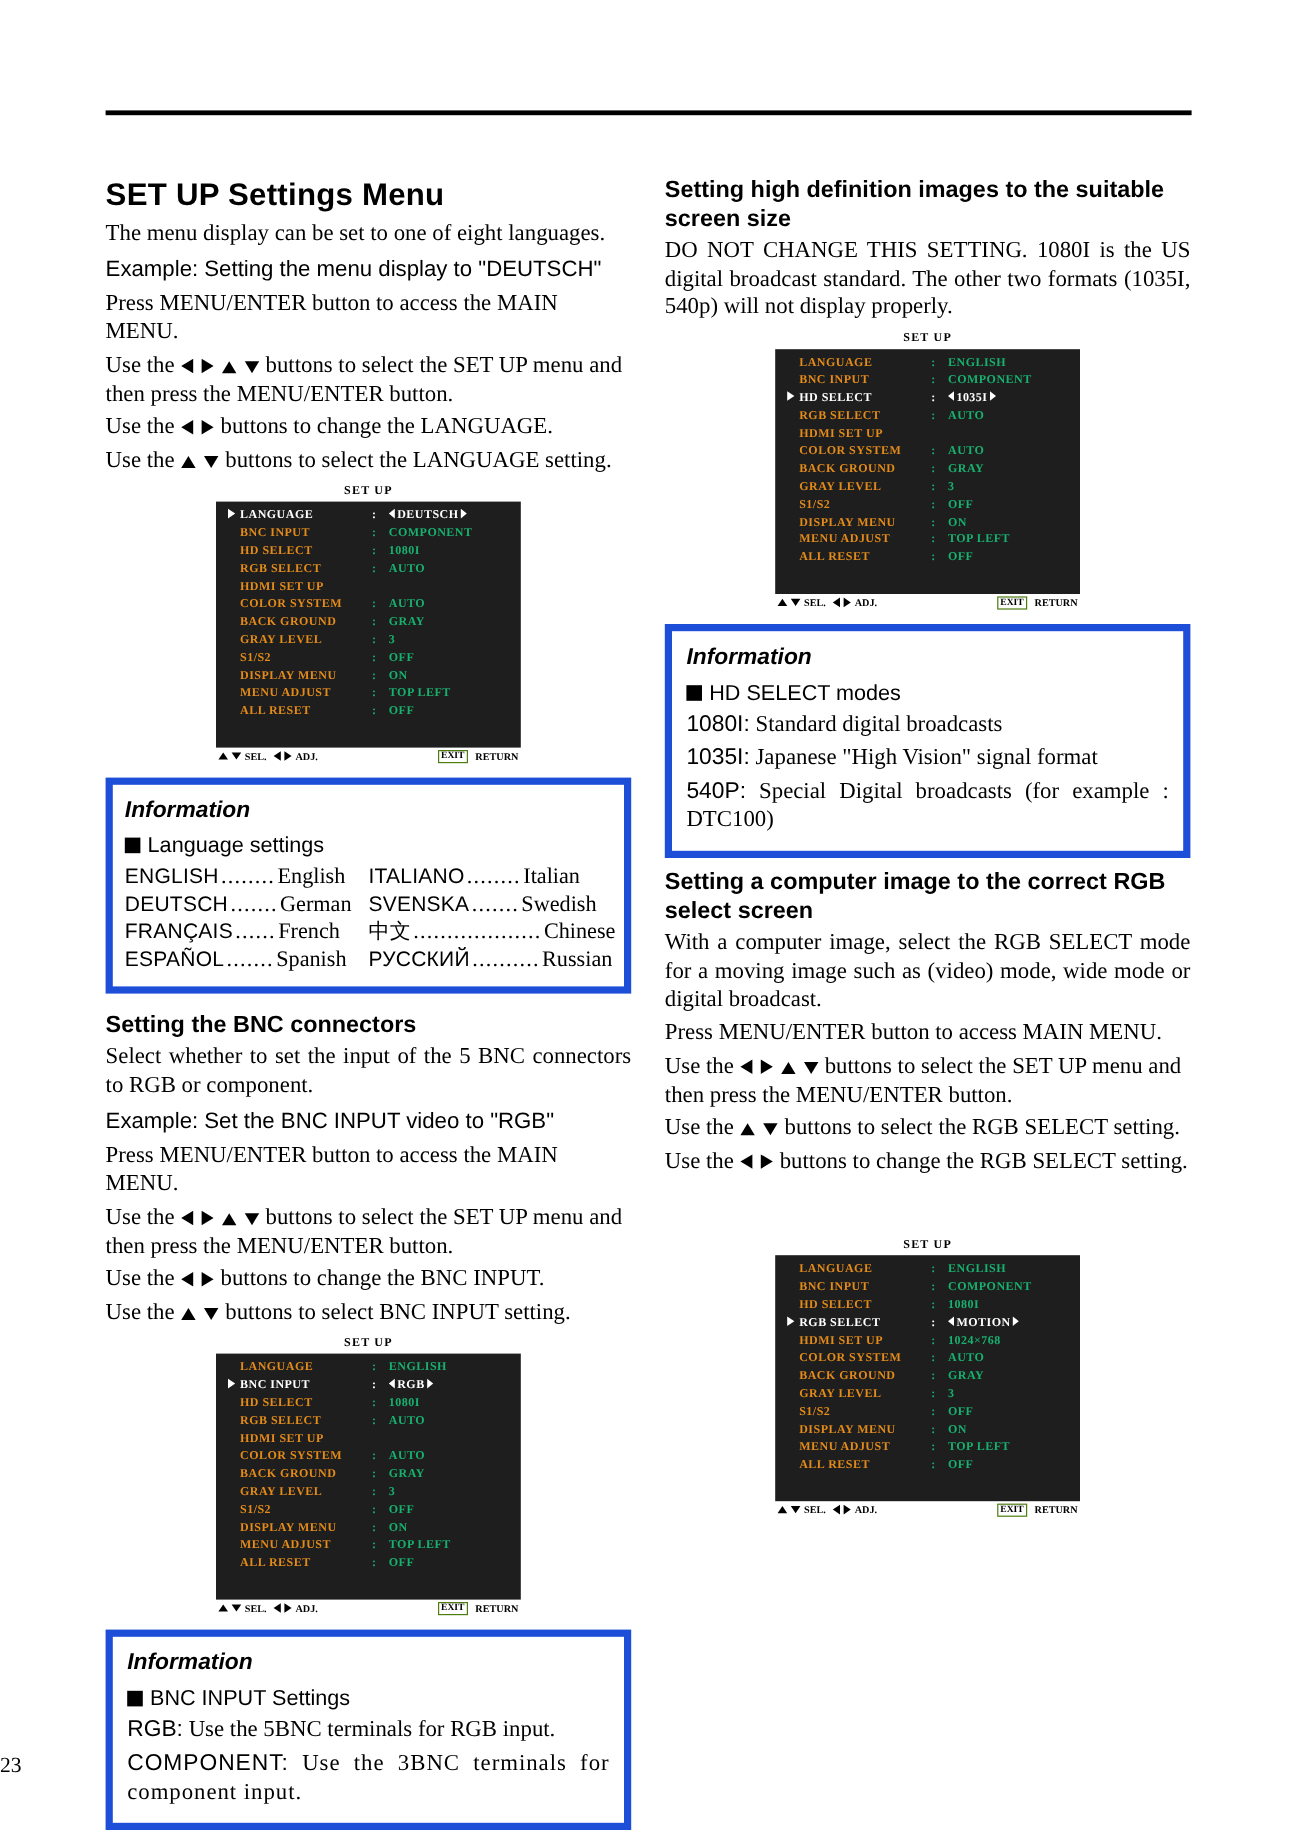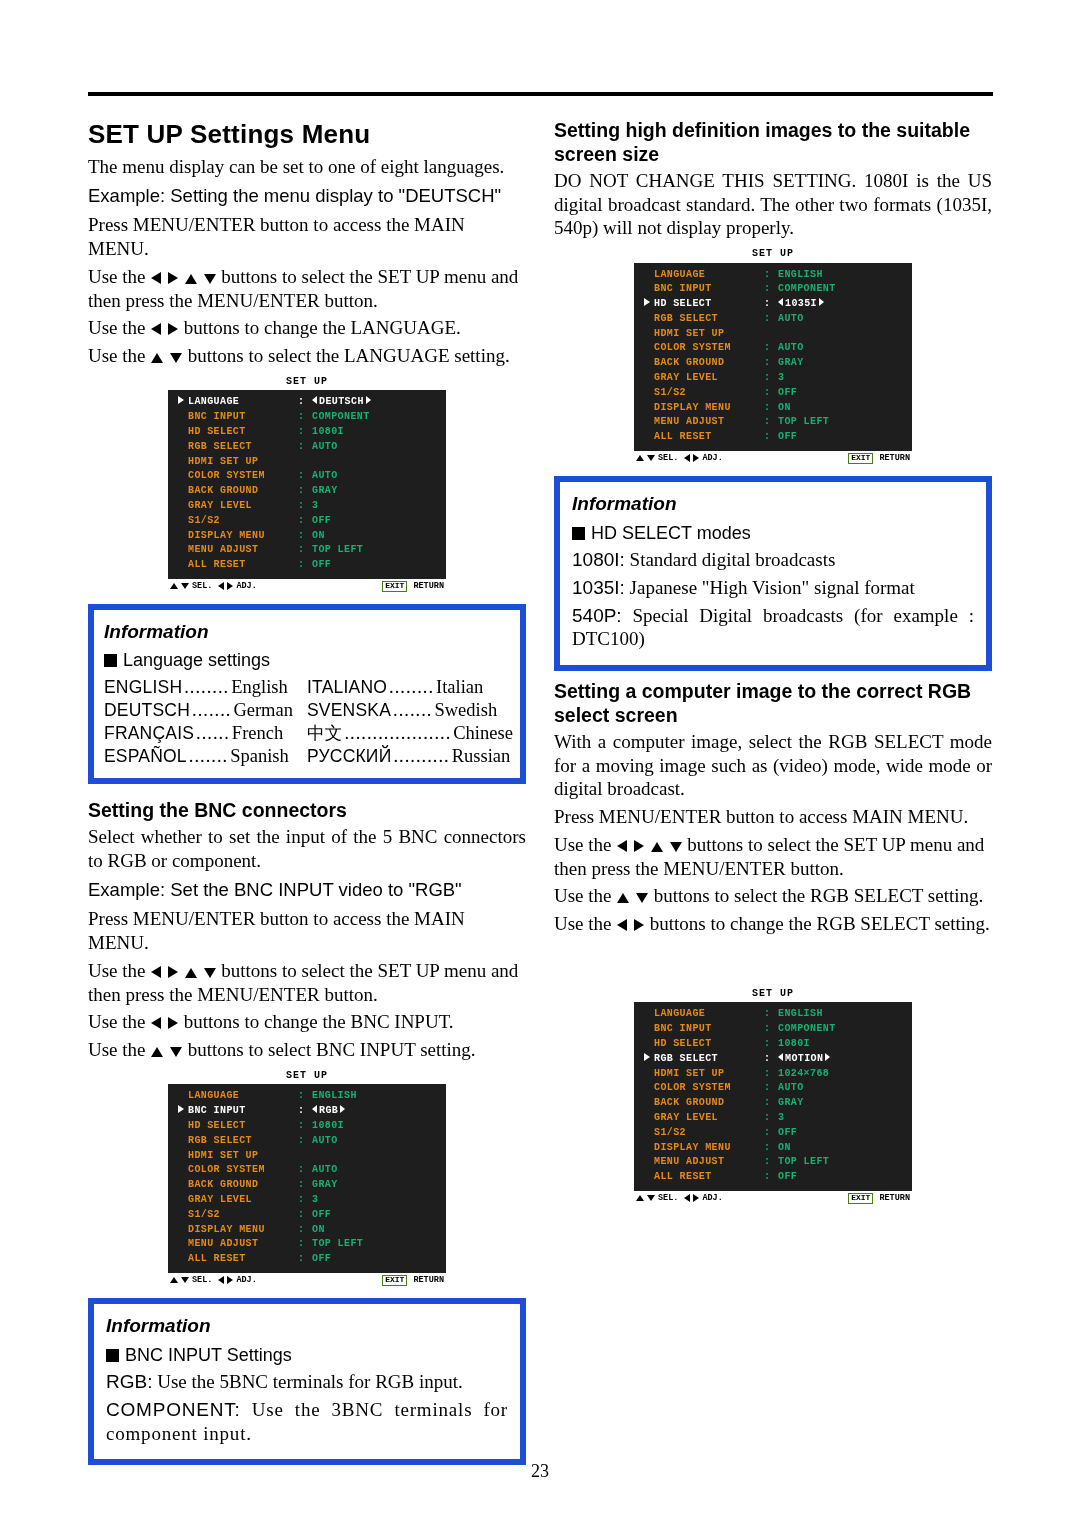--- a/index.html
+++ b/index.html
@@ -26,20 +26,21 @@
     background: #000;
     width: 100%;
     margin-bottom: 22px;
   }
   .cols {
     display: flex;
     gap: 28px;
   }
   .col {
     width: 438px;
+    margin-top: 28px;
   }
   .col-right {
     width: 438px;
   }
   h1.setup-title {
     font-family: Arial, Helvetica, sans-serif;
     font-weight: 900;
     font-size: 26px;
     letter-spacing: 0.2px;
     margin: 0 0 4px 0;
@@ -90,42 +91,42 @@
     align-items: baseline;
     white-space: nowrap;
   }
   .lang-code { font-family: Arial, Helvetica, sans-serif; font-size: 17.5px; letter-spacing: 0.2px;}
   .lang-dots { letter-spacing: 1px; margin: 0 2px;}
   .lang-name {}
   .pageno {
     position: absolute;
     left: 0;
     width: 100%;
-    text-align: center;
+    text-align: left;
     top: 1460px;
     font-size: 18px;
   }
 
   
   .osd {
-    width: 278px;
+    width: 254px;
     margin: 8px auto 6px auto;
-    font-family: Liberation Mono, monospace;
+    font-family: Liberation Serif, serif;
   }
   .osd-title {
     text-align: center;
     font-size: 10px;
     font-weight: 700;
     letter-spacing: 1px;
     margin-bottom: 2px;
   }
   .osd-body {
     background: #1e1e1e;
     color: #e28a1a;
-    padding: 5px 10px 6px 10px;
+    padding: 5px 10px 22px 10px;
     font-size: 10px;
     font-weight: 700;
     letter-spacing: 0.4px;
     line-height: 1.48;
     position: relative;
   }
   .osd-row { display: flex; }
   .osd-row .ind { width: 10px; }
   .osd-row .lbl { width: 110px; }
   .osd-row .col2 { color: #18b06e; width: 14px; text-align: left; }

